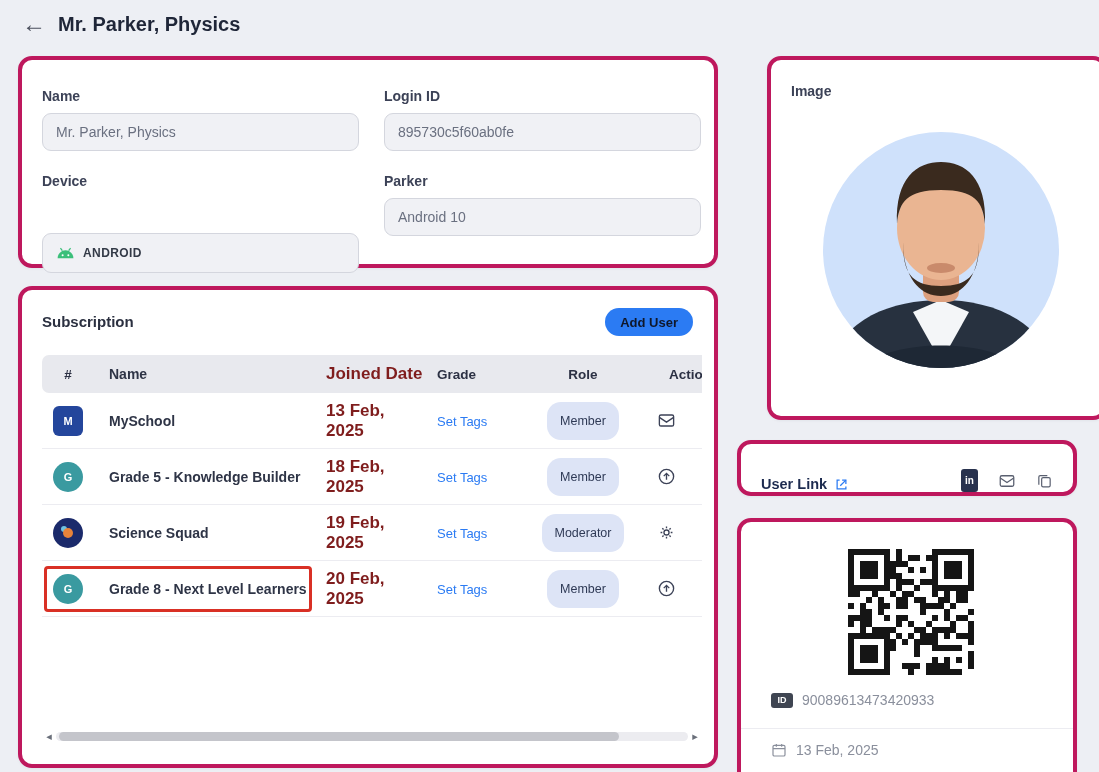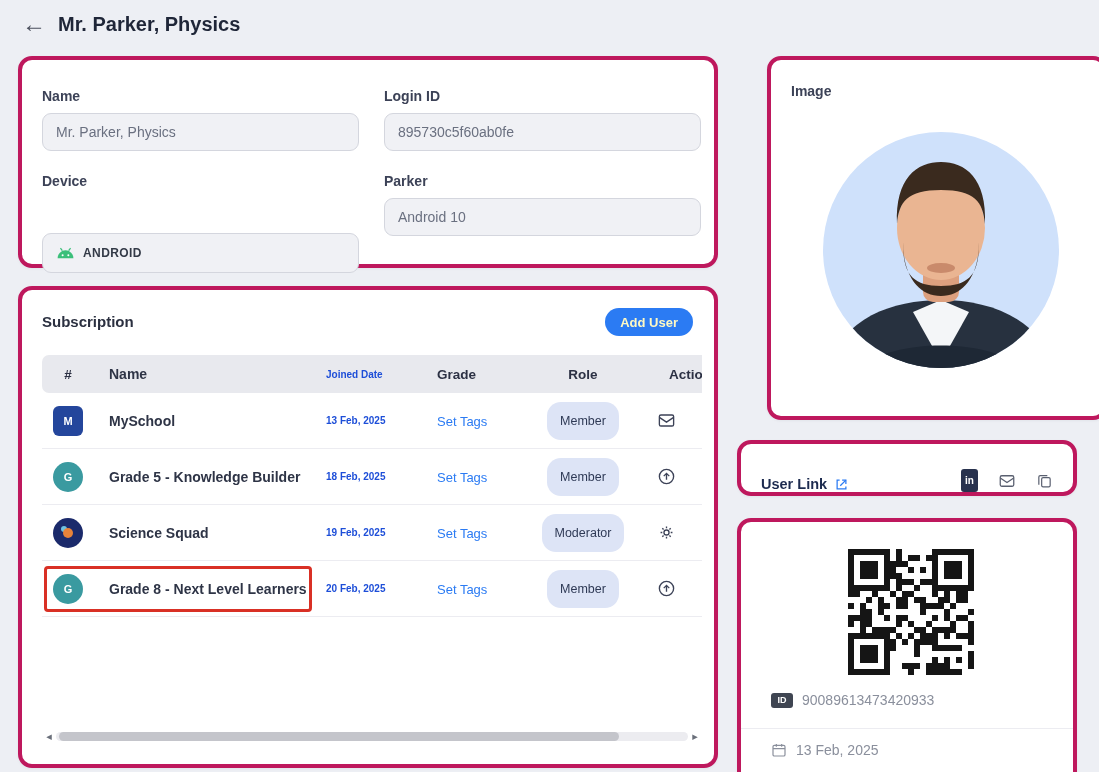--- a/index.html
+++ b/index.html
@@ -29,36 +29,36 @@
   .device-box {
     width:100%; height:40px; background:#f0f1f5; border:1px solid #d4d6de; border-radius:9px;
     display:flex; align-items:center; gap:8px; padding:0 13px;margin-top:44px;
   }
   .device-text { font-size:12px; font-weight:bold; letter-spacing:.4px; color:#333a47; }
   
   #card-subscription { left:18px; top:286px; width:700px; height:482px; }
   .sub-title { position:absolute; left:20px; top:23px; font-size:15px; font-weight:bold; color:#2b3040; }
   .add-user-btn {
     position:absolute; right:21px; top:18px; height:28px; padding:0 15px; border:none; cursor:pointer;
-    border-radius:14px; background:#2b7bf3; color:#fef9c3; font-size:13px; font-weight:bold; font-family:"Liberation Sans",sans-serif;
+    border-radius:14px; background:#2b7bf3; color:#0f172a; font-size:13px; font-weight:bold; font-family:"Liberation Sans",sans-serif;
   }
   .table-clip { position:absolute; left:20px; top:65px; width:660px; height:310px; overflow:hidden; }
   .sub-table { width:712px; }
   .t-row { display:grid; grid-template-columns:52px 220px 113px 110px 92px 125px; align-items:center; }
   .t-head { background:#e8e9ee; height:38px; border-radius:7px; font-size:13.5px; font-weight:bold; color:#2c3144; }
   .t-head .c-num { text-align:center; }
   .t-head .c-joined, .t-body .c-joined { padding-left:12px; }
   .t-head .c-tags,  .t-body .c-tags  { padding-left:10px; }
   .t-head .c-role,  .t-body .c-role  { text-align:center; }
   .t-head .c-action { padding-left:40px; }
   .t-head .c-name { padding-left:15px; }
   .t-body { height:56px; border-bottom:1px solid #ececf1; position:relative; background:#fff; }
   .c-num { display:flex; justify-content:center; }
   .c-name { padding-left:15px; font-size:14px; font-weight:bold; color:#2e3446; }
-  .c-joined { font-size:10px; font-weight:bold; color:#1d4ed8; }
+  .c-joined { font-size:17px; font-weight:bold; color:#7f1d1d; }
   .set-tags { font-size:13px; color:#2b7bf3; cursor:pointer; }
   .role-badge {
     display:inline-block; background:#dde4f6; color:#2f3a56; font-size:12.5px;
     padding:12px 13px; border-radius:14px;
   }
   .c-action { padding-left:28px; display:flex; align-items:center; gap:24px; }
   .icon-btn { cursor:pointer; display:inline-flex; }
   .row-icon { width:30px; height:30px; border-radius:50%; display:flex; align-items:center; justify-content:center;
               color:#fff; font-size:11px; font-weight:bold; }
   .icon-school { border-radius:6px; background:#24469c; }

